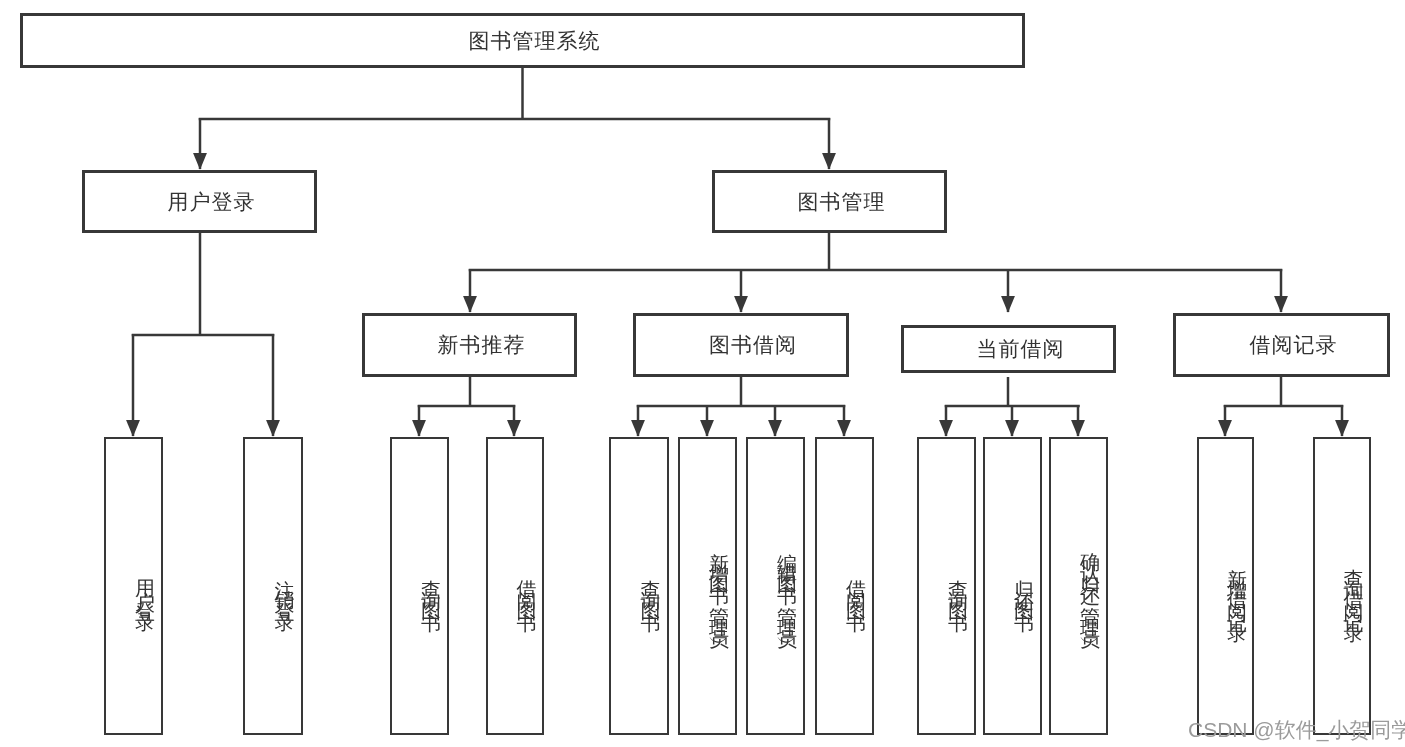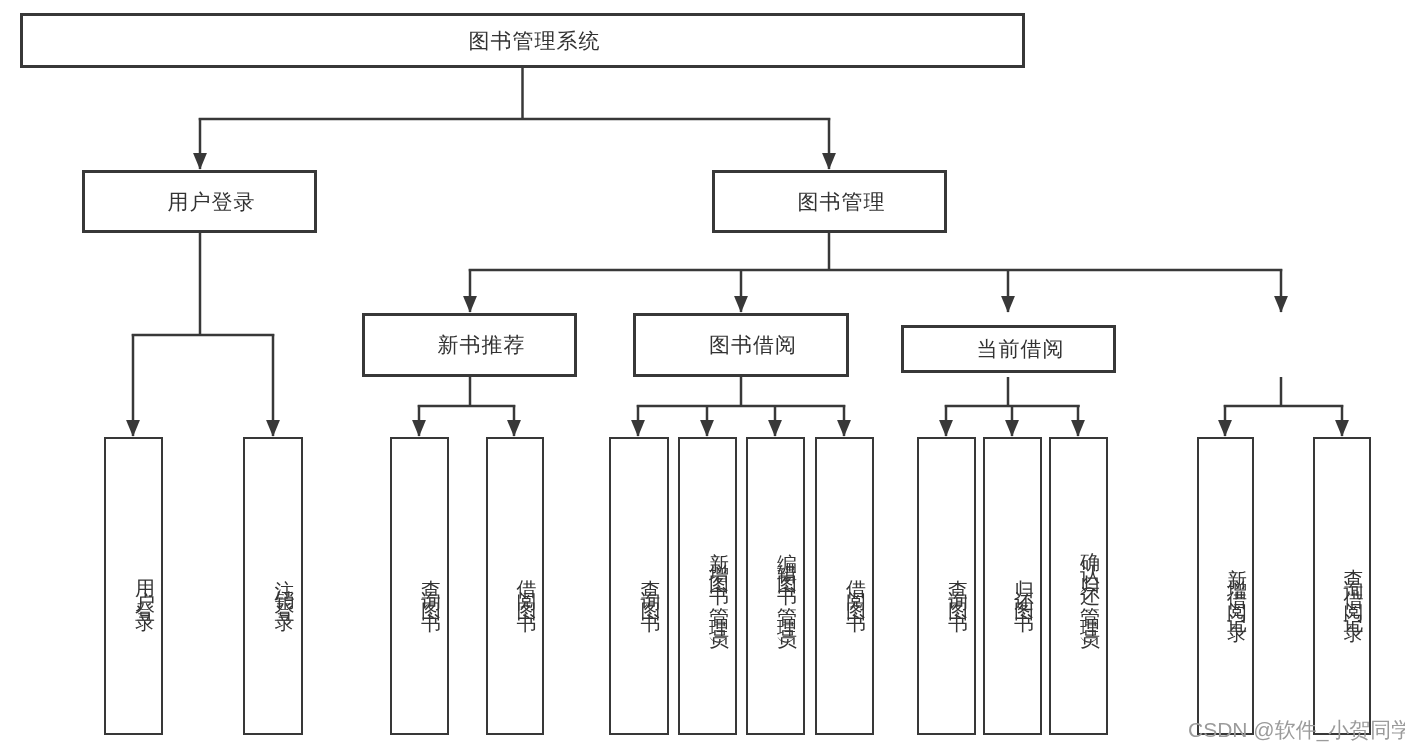--- a/index.html
+++ b/index.html
@@ -125,20 +125,23 @@
 
   <div class="node hbox" style="left:712px; top:170px; width:235px; height:63px;">
     <span>图书管理</span>
   </div>
   <div class="node hbox" style="left:633px; top:313px; width:216px; height:64px;">
     <span>图书借阅</span>
   </div>
   <div class="node hbox" style="left:901px; top:313px; width:215px; height:48px;margin-top:12px;">
     <span>当前借阅</span>
   </div>
+  <div class="node hbox" style="left:1173px; top:313px; width:217px; height:64px;">
+    <span>借阅记录</span>
+  </div>
 
   <div class="node vbox" style="left:104px; top:437px; width:59px; height:298px;">
     <span class="vtext">用户登录</span>
   </div>
   <div class="node vbox" style="left:243px; top:437px; width:60px; height:298px;">
     <span class="vtext">注销登录</span>
   </div>
 
   <div class="node vbox" style="left:390px; top:437px; width:59px; height:298px;">
     <span class="vtext">查询图书</span>

